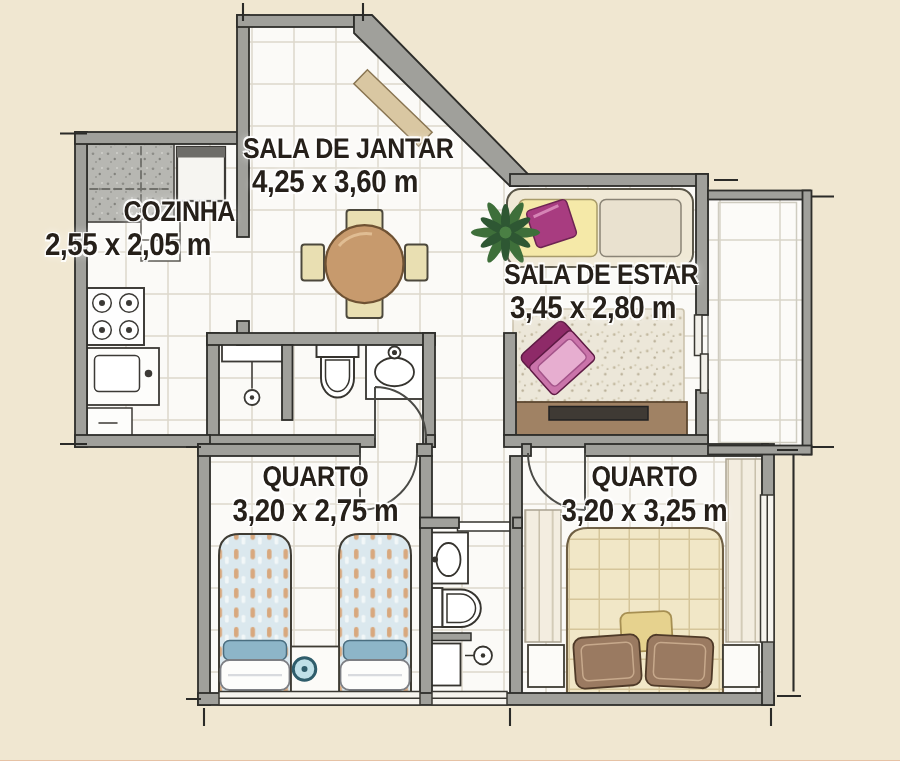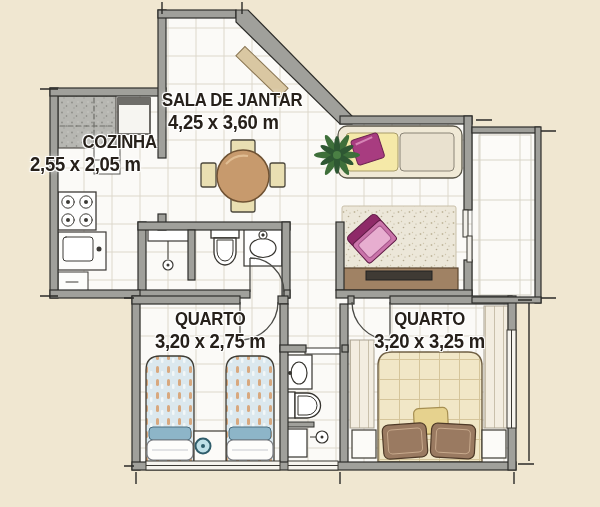--- a/index.html
+++ b/index.html
@@ -301,20 +301,24 @@
 </svg>
 
   <div class="room-label lbl-dining">
     <div class="rname">SALA DE JANTAR</div>
     <div class="rdims">4,25 x 3,60 m</div>
   </div>
   <div class="room-label lbl-kitchen">
     <div class="rname">COZINHA</div>
     <div class="rdims">2,55 x 2,05 m</div>
   </div>
+  <div class="room-label lbl-living">
+    <div class="rname">SALA DE ESTAR</div>
+    <div class="rdims">3,45 x 2,80 m</div>
+  </div>
   <div class="room-label lbl-q1">
     <div class="rname">QUARTO</div>
     <div class="rdims">3,20 x 2,75 m</div>
   </div>
   <div class="room-label lbl-q2">
     <div class="rname">QUARTO</div>
     <div class="rdims">3,20 x 3,25 m</div>
   </div>
 </div>
 

